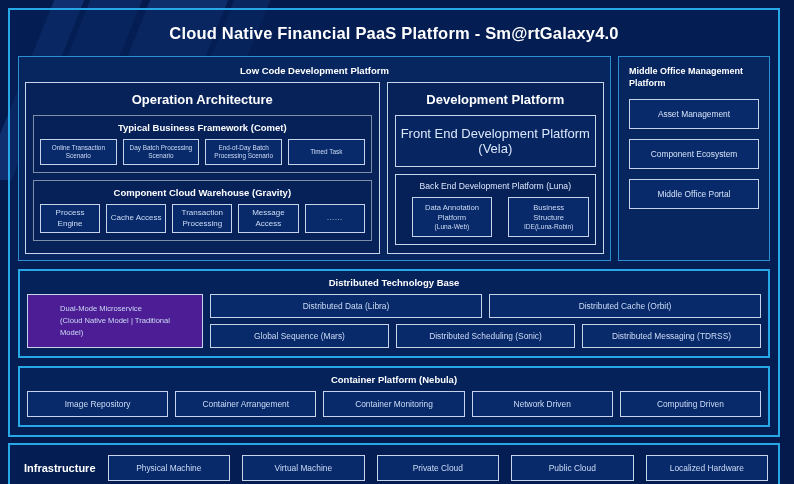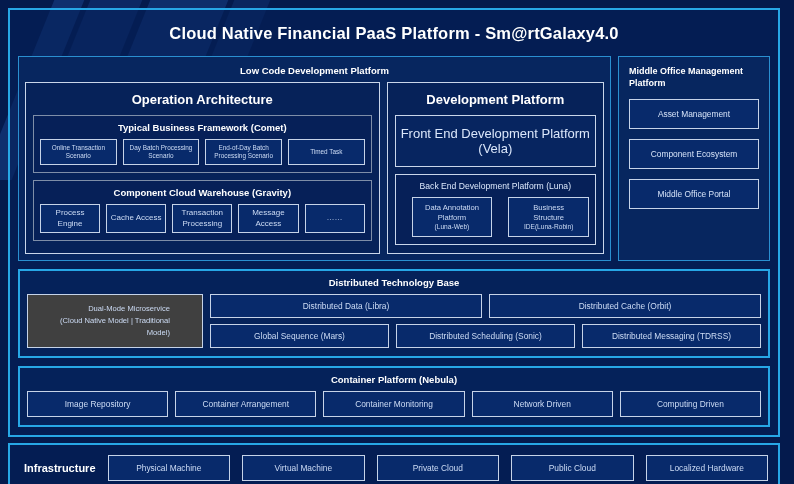--- a/index.html
+++ b/index.html
@@ -219,25 +219,25 @@
     margin: 0 8px;
     border: 2px solid #27a7e6;
     background: #05225a;
     box-sizing: border-box;
     padding: 4px 7px 8px 7px;
   }
   #dtb-body { display: flex; gap: 7px; }
   #dtb-left {
     flex: 0 0 176px;
     border: 1px solid #c6d3e8;
-    background: #404040;
+    background: #4c1d95;
     color: #cddcf5;
     font-size: 7.6px;
     line-height: 1.55;
-    text-align: right;
+    text-align: left;
     display: flex;
     align-items: center;
     justify-content: center;
     padding: 5px 6px;
     box-sizing: border-box;
   }
   #dtb-right { flex: 1 1 auto; display: flex; flex-direction: column; gap: 6px; }
   .dtb-row { display: flex; gap: 7px; }
   .dtb-chip {
     flex: 1 1 0;

